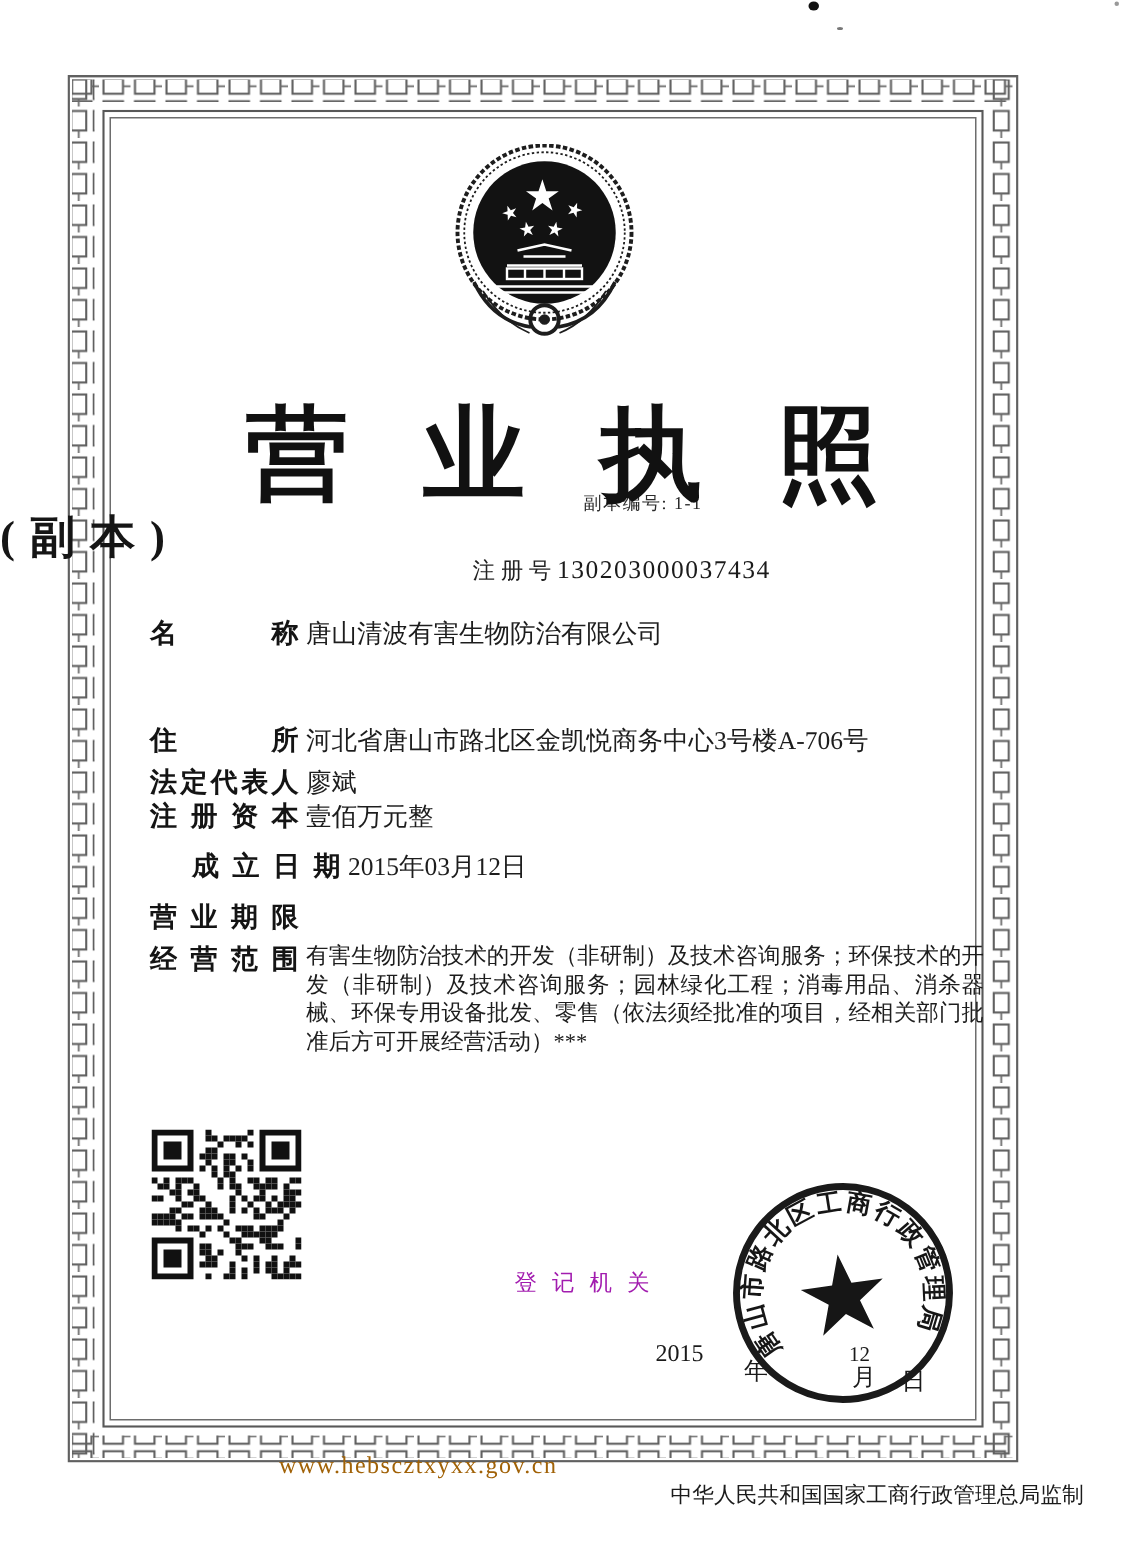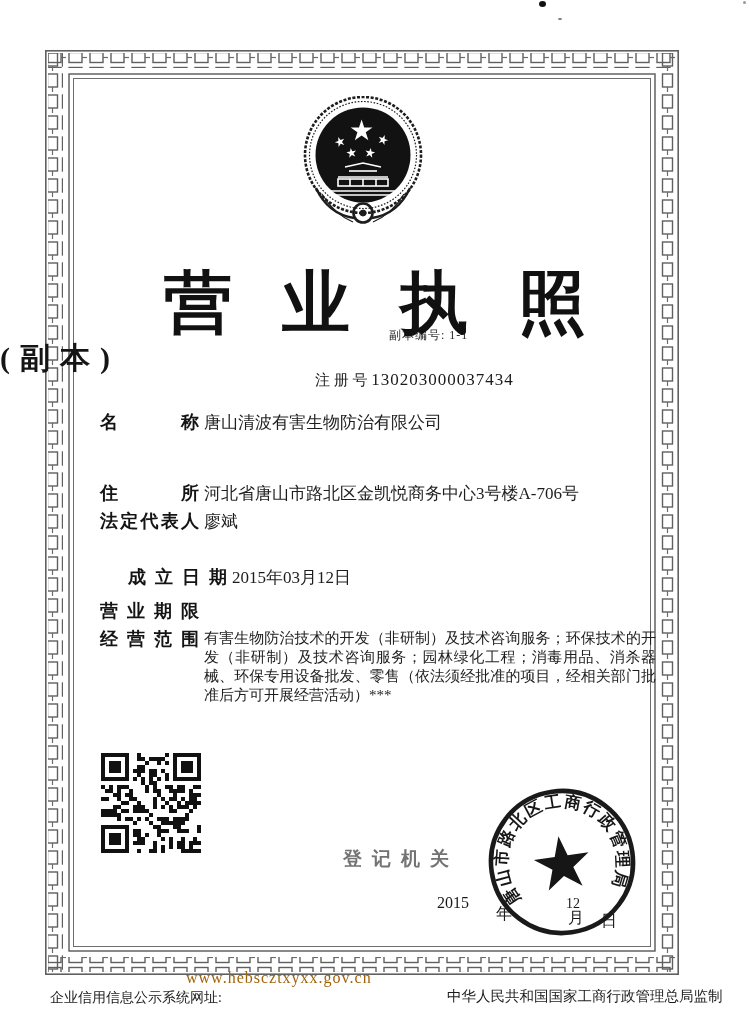--- a/index.html
+++ b/index.html
@@ -23,21 +23,21 @@
 
   
   .frow{position:absolute;left:100px;width:560px;display:flex;align-items:flex-start;}
   .flabel{width:99px;flex:0 0 99px;text-align:justify;text-align-last:justify;
           font-family:"Liberation Sans","DejaVu Sans",sans-serif;
           font-weight:600;font-size:18px;color:#141414;line-height:21px;}
   .fvalue{margin-left:5px;font-size:17px;color:#1d1d1d;line-height:21px;}
   .fvalue.scope{font-size:15px;line-height:19px;width:452px;text-align:justify;}
 
   .registrar{left:343px;top:846px;font-family:"Liberation Sans","DejaVu Sans",sans-serif;
-             font-weight:700;font-size:19px;letter-spacing:10px;color:#737373;}
+             font-weight:400;font-size:15px;letter-spacing:10px;color:#a21caf;}
   .dateitem{position:absolute;font-size:16px;color:#1a1a1a;z-index:2;}
 
   .footer-left{left:50px;top:989px;font-size:14px;color:#222;}
   .footer-url{left:186px;top:969px;font-size:16px;color:#a16207;letter-spacing:1px;z-index:4;}
   .footer-right{left:447px;top:987px;font-size:14.5px;font-weight:400;color:#1b1b1b;}
 
   .seal{z-index:5;}
 </style>
 </head>
 <body>
@@ -114,20 +114,24 @@
     <span class="flabel">名称</span>
     <span class="fvalue">唐山清波有害生物防治有限公司</span>
   </div>
   <div class="frow" style="top:483px;">
     <span class="flabel">住所</span>
     <span class="fvalue">河北省唐山市路北区金凯悦商务中心3号楼A-706号</span>
   </div>
   <div class="frow" style="top:511px;">
     <span class="flabel">法定代表人</span>
     <span class="fvalue">廖斌</span>
+  </div>
+  <div class="frow" style="top:534px;">
+    <span class="flabel">注册资本</span>
+    <span class="fvalue">壹佰万元整</span>
   </div>
   <div class="frow" style="top:567px;margin-left:28px;">
     <span class="flabel">成立日期</span>
     <span class="fvalue">2015年03月12日</span>
   </div>
   <div class="frow" style="top:601px;">
     <span class="flabel">营业期限</span>
     <span class="fvalue"></span>
   </div>
   <div class="frow" style="top:629px;">
@@ -348,16 +352,15 @@
       <circle cx="85" cy="85" r="71" fill="none" stroke="#1a1a1a" stroke-width="4.6"></circle>
       <polygon points="0,-10 2.25,-3.09 9.51,-3.09 3.63,1.18 5.88,8.09 0,3.82 -5.88,8.09 -3.63,1.18 -9.51,-3.09 -2.25,-3.09" transform="translate(85,88) scale(2.9)" fill="#161616"></polygon>
       <path id="sealArc" d="M 40,116.6 A 55,55 0 1 1 130,116.6" fill="none"></path>
       <text font-family="Liberation Serif, DejaVu Serif, serif" font-size="16.5" font-weight="bold" fill="#161616">
         <textPath href="#sealArc" startOffset="0" textLength="238">唐山市路北区工商行政管理局</textPath>
       </text>
     </g>
   </svg>
 
   <div class="abs footer-url">www.hebscztxyxx.gov.cn</div>
-  <div class="abs footer-left">企业信用信息公示系统网址:</div>
   <div class="abs footer-right">中华人民共和国国家工商行政管理总局监制</div>
 
 </div>
 
 </body></html>

